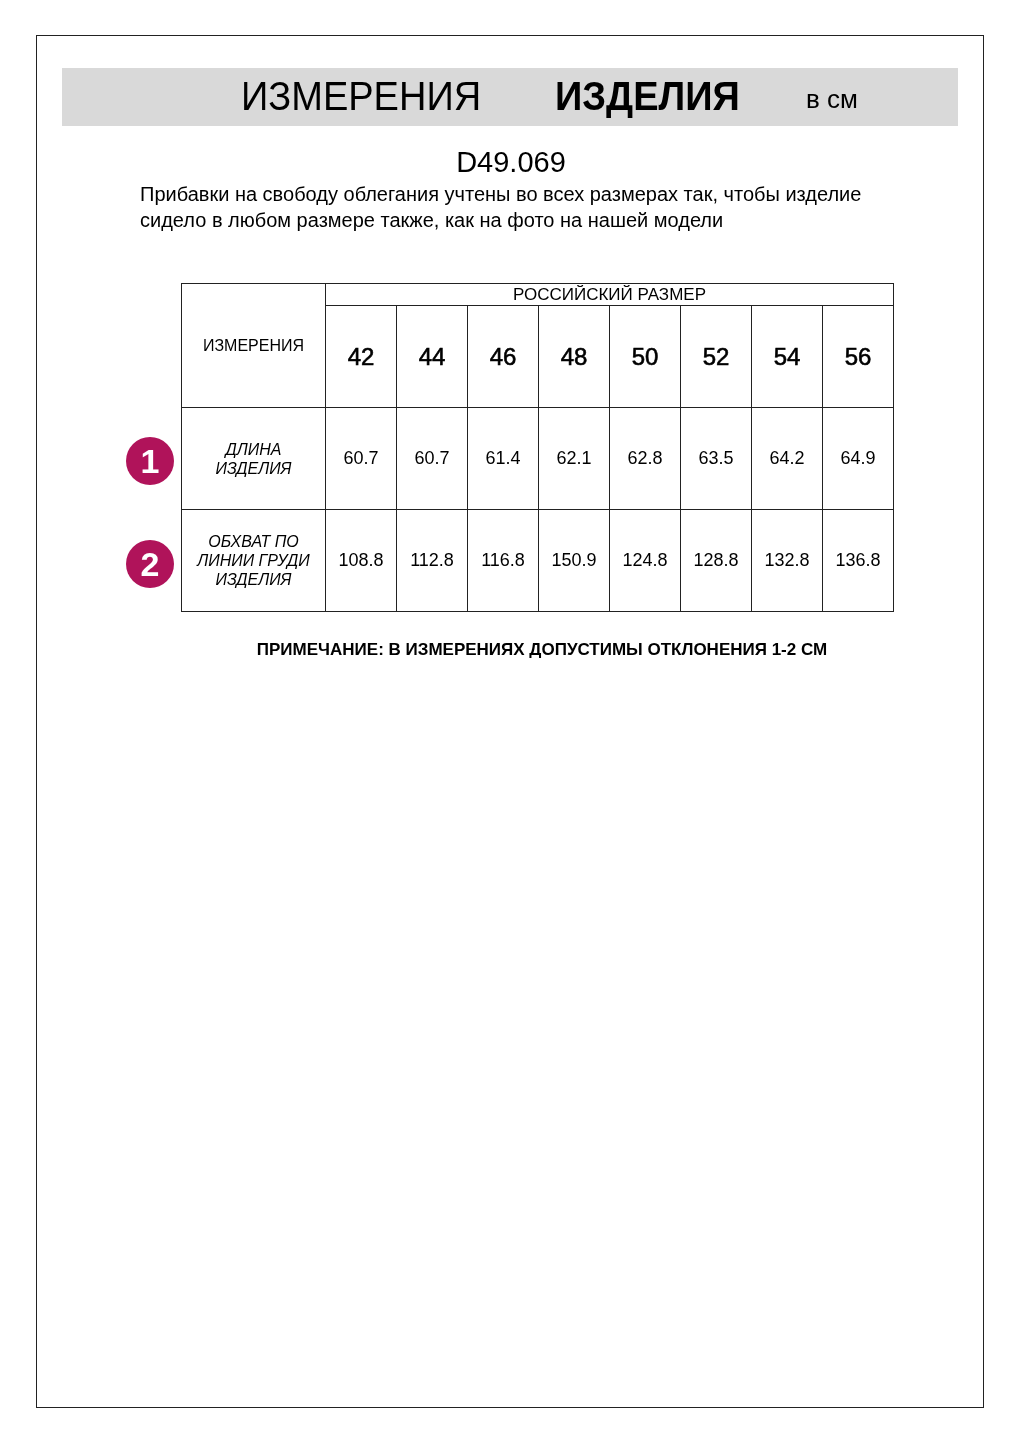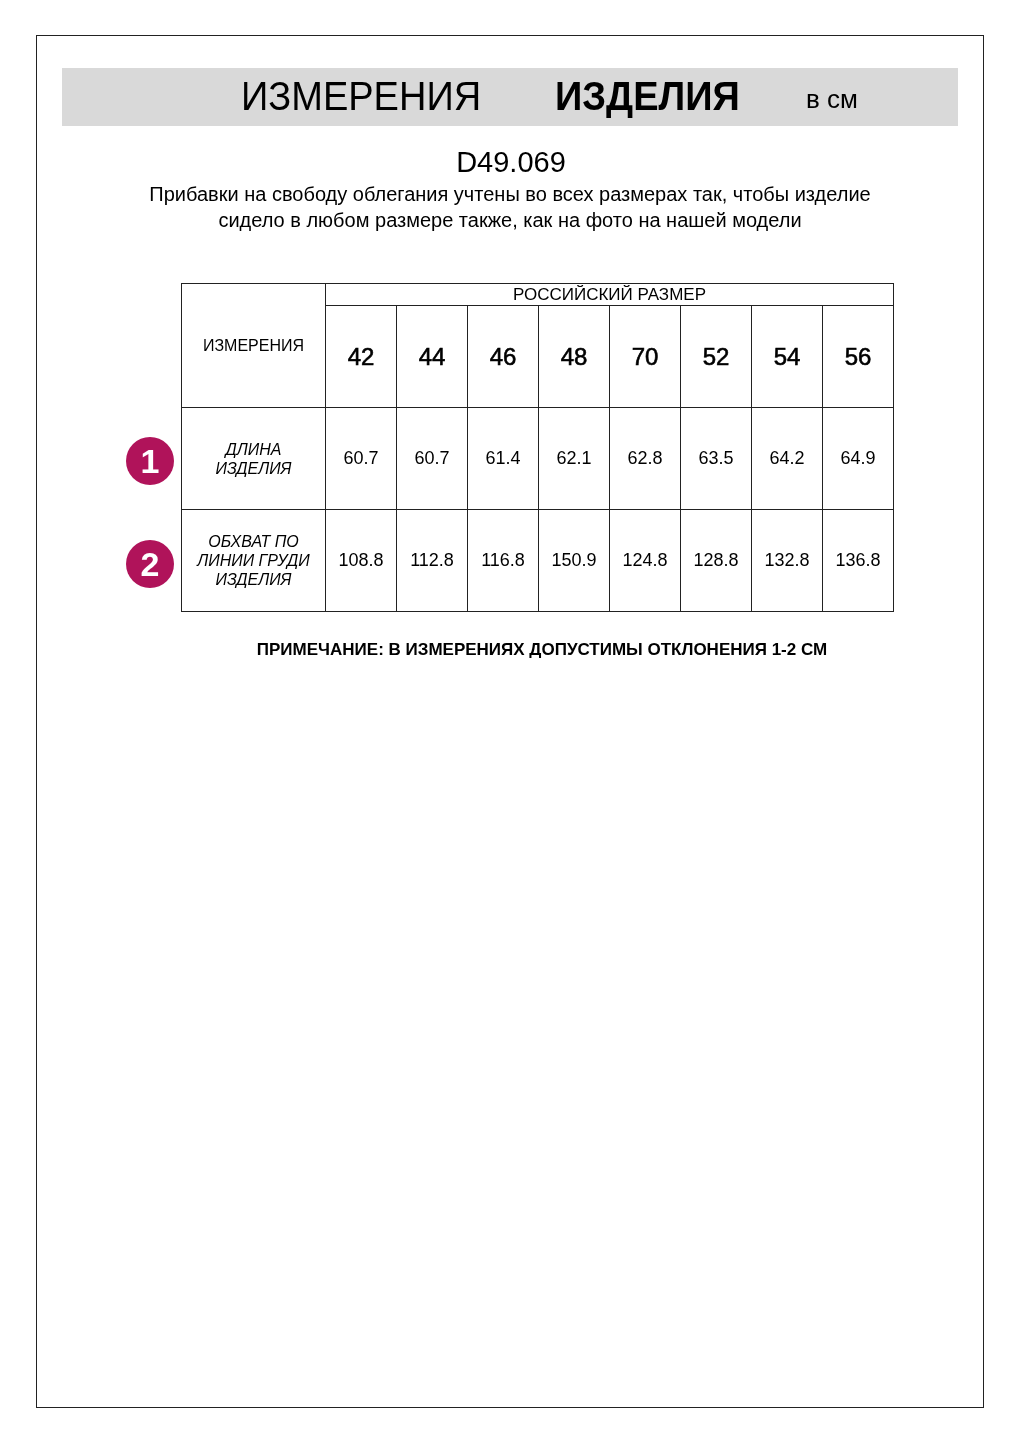--- a/index.html
+++ b/index.html
@@ -4,21 +4,21 @@
 <style>
   html, body { margin: 0; padding: 0; background: #ffffff; }
   body { width: 1024px; height: 1448px; position: relative; font-family: "Liberation Sans", sans-serif; color: #000; overflow: hidden; }
   .frame { position: absolute; left: 36px; top: 35px; width: 948px; height: 1373px; border: 1.5px solid #222; box-sizing: border-box; }
   .title-bar { position: absolute; left: 62px; top: 68px; width: 896px; height: 58px; background: #d9d9d9; }
   .t1 { position: absolute; left: 241px; top: 74px; font-size: 40px; line-height: 44px; font-weight: normal; letter-spacing: 0px; transform: scaleX(0.95); transform-origin: left; }
   .t2 { position: absolute; left: 555px; top: 74px; font-size: 40px; line-height: 44px; font-weight: bold; transform: scaleX(0.95); transform-origin: left; }
   .t3 { position: absolute; left: 806px; top: 84px; font-size: 26px; line-height: 30px; }
   .code { position: absolute; left: 0; width: 1024px; top: 146px; text-align: center; font-size: 29px; line-height: 32px; padding-left: 0; }
   .code span { display: inline-block; margin-left: -2px; }
-  .desc { position: absolute; left: 140px; width: 740px; top: 181px; text-align: center; font-size: 20px; line-height: 26px; }
+  .desc { position: absolute; left: 140px; width: 740px; top: 181px; font-size: 20px; line-height: 26px; }
   table.sizes { position: absolute; left: 181px; top: 283px; border-collapse: collapse; table-layout: fixed; }
   table.sizes td { border: 1.5px solid #222; text-align: center; vertical-align: middle; padding: 0; }
   .hdr-meas { width: 143px; font-size: 16px; line-height: 18px; }
   .hdr-ru { height: 21px; font-size: 17px; line-height: 18px; }
   .size-cell { width: 70px; height: 101px; font-size: 24px; font-weight: normal; -webkit-text-stroke: 0.6px #000; }
   .row-label { font-size: 16px; line-height: 19px; height: 101px; font-style: italic; }
   .val { font-size: 18px; height: 101px; }
   .marker { position: absolute; width: 48px; height: 48px; border-radius: 50%; background: #b0135a; color: #fff; font-weight: bold; font-size: 34px; line-height: 48px; text-align: center; }
   .m1 { left: 126px; top: 437px; }
   .m2 { left: 126px; top: 540px; }
@@ -41,21 +41,21 @@
   <tbody>
       <tr>
     <td class="hdr-meas" rowspan="2">ИЗМЕРЕНИЯ</td>
     <td class="hdr-ru" colspan="8">РОССИЙСКИЙ РАЗМЕР</td>
   </tr>
   <tr>
     <td class="size-cell">42</td>
     <td class="size-cell">44</td>
     <td class="size-cell">46</td>
     <td class="size-cell">48</td>
-    <td class="size-cell">70</td>
+    <td class="size-cell">50</td>
     <td class="size-cell">52</td>
     <td class="size-cell">54</td>
     <td class="size-cell">56</td>
   </tr>
   <tr>
     <td class="row-label" style="padding:0 28px;">ДЛИНА ИЗДЕЛИЯ</td>
     <td class="val">60.7</td>
     <td class="val">60.7</td>
     <td class="val">61.4</td>
     <td class="val">62.1</td>

